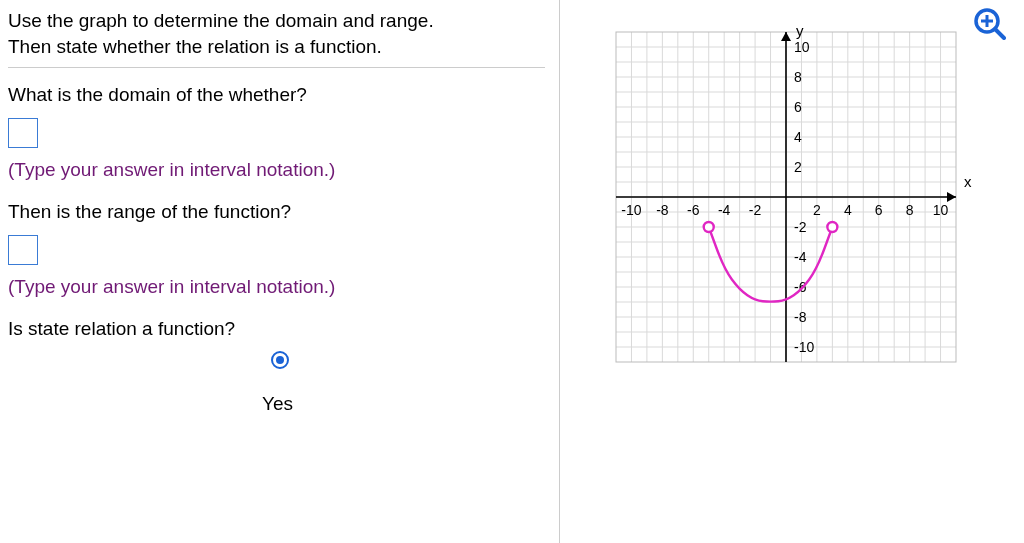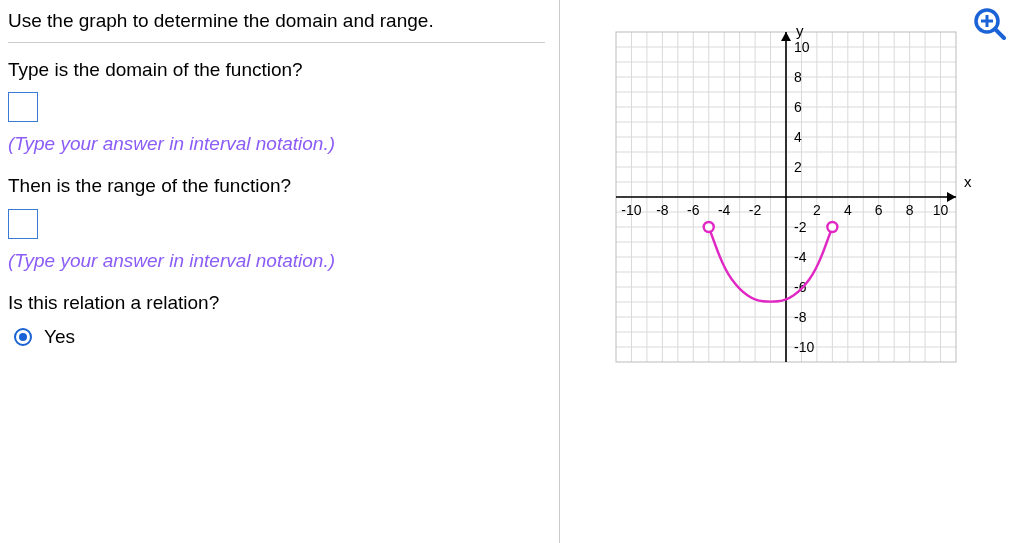--- a/index.html
+++ b/index.html
@@ -38,29 +38,29 @@
     line-height: 1.35;
   }
   .answer-box {
     width: 28px;
     height: 28px;
     border: 1px solid #3a7bd5;
     display: inline-block;
     margin-bottom: 6px;
   }
   .hint {
-    color: #8b5cf6;
+    color: #701a75;
     margin-bottom: 18px;
-    font-style: italic;
   }
   .radio-row {
     display: flex;
     align-items: center;
     margin: 6px 0 6px 6px;
-    gap: 16px;
+    gap: 24px;
+    flex-direction: column;
   }
   .radio-outer {
     width: 18px;
     height: 18px;
     border: 2px solid #1a63d6;
     border-radius: 50%;
     display: inline-flex;
     align-items: center;
     justify-content: center;
     box-sizing: border-box;
@@ -92,31 +92,32 @@
     left: 26px;
   }
 </style>
 </head>
 <body>
 
 <div class="page">
   <div class="left">
     <div class="prompt-block">
       <div>Use the graph to determine the domain and range.</div>
+      <div>Then state whether the relation is a function.</div>
     </div>
 
-    <div class="q">Type is the domain of the function?</div>
+    <div class="q">What is the domain of the whether?</div>
     <div class="answer-box" title=""></div>
     <div class="hint">(Type your answer in interval notation.)</div>
 
     <div class="q">Then is the range of the function?</div>
     <div class="answer-box" title=""></div>
     <div class="hint">(Type your answer in interval notation.)</div>
 
-    <div class="q">Is this relation a relation?</div>
+    <div class="q">Is state relation a function?</div>
 
     <div class="radio-row">
       <span class="radio-outer">
           <span class="radio-inner"></span>
         </span>
       <span class="radio-label">Yes</span>
     </div>
   </div>
 
   <div class="right">

